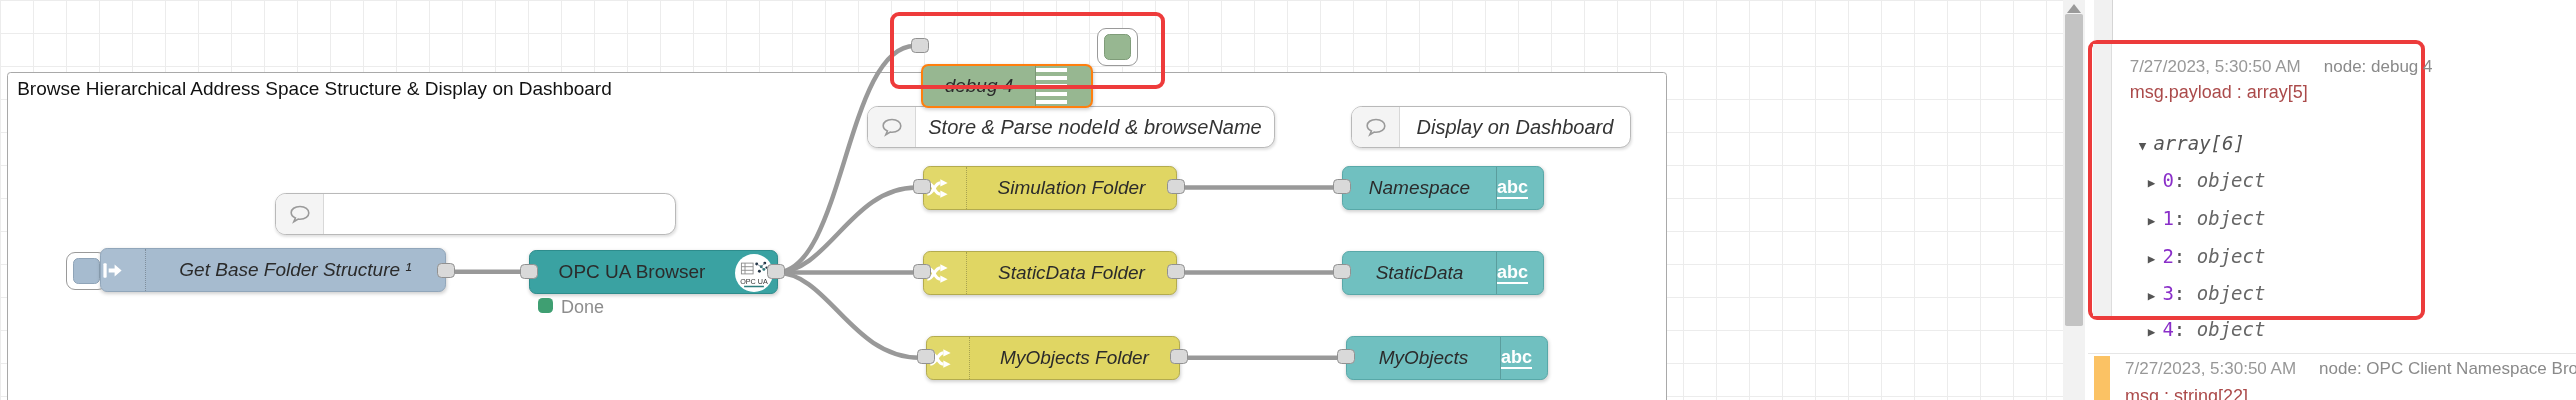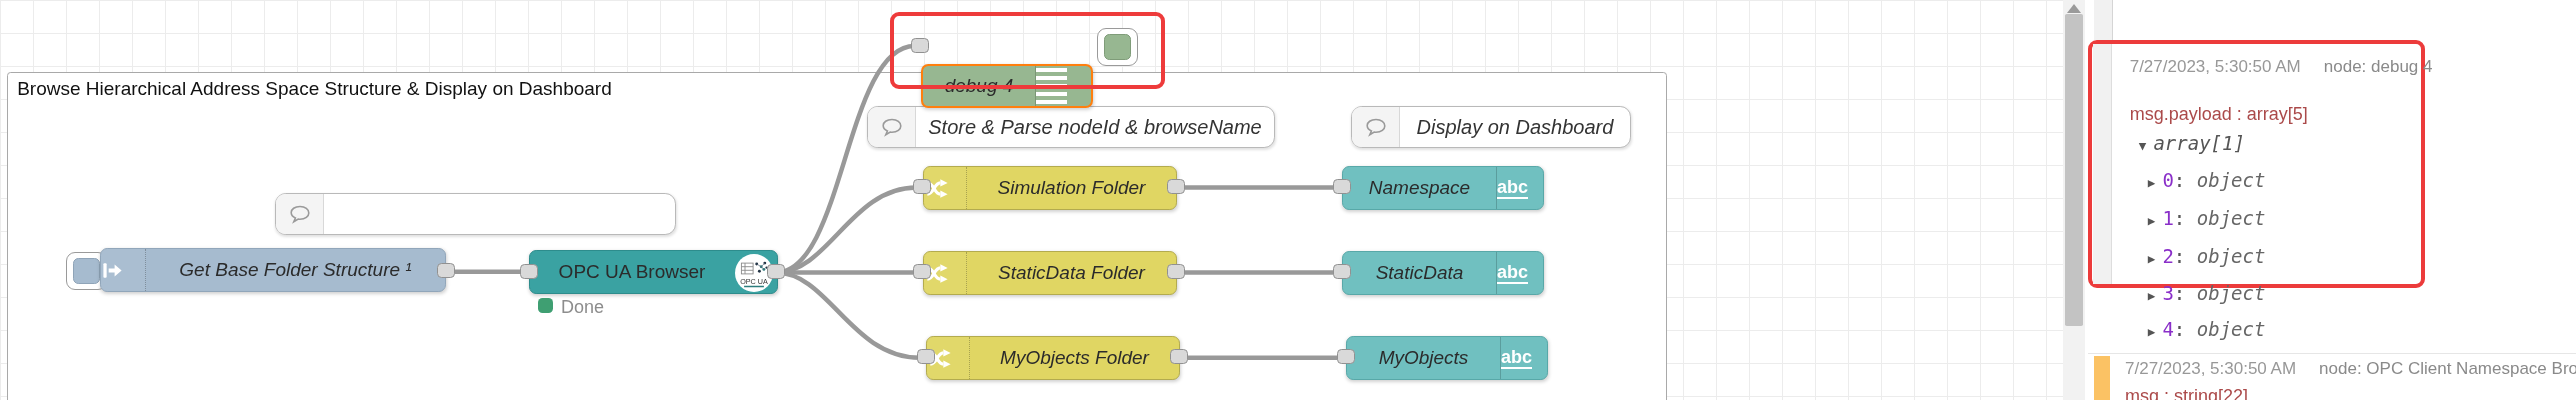--- a/index.html
+++ b/index.html
@@ -46,21 +46,21 @@
   .n-text{background:#70c0c0;border:1.8px solid #58a8a8;}
   
   .vscroll{position:absolute;left:2063px;top:0;width:21.5px;height:401px;background:#f2f2f2;z-index:2;}
   .vthumb{position:absolute;left:1.8px;top:14.3px;width:18px;height:312px;background:#c3c3c3;border-radius:1.8px;}
   .varrow{position:absolute;left:3.6px;top:3.6px;width:0;height:0;border-left:7.2px solid transparent;
           border-right:7.2px solid transparent;border-bottom:9px solid #9a9a9a;}
   
   .dpanel{position:absolute;left:2085px;top:0;width:491px;height:401px;background:#fff;overflow:hidden;}
   .gutter-ghost{position:absolute;left:9px;top:0;width:18px;height:40px;background:#f1f1f1;
                 border-right:0.9px solid #d5d5d5;}
-  .dmsg1{position:absolute;left:2.7px;top:40px;width:337px;height:248px;border:4.5px solid #ec3b3b;
+  .dmsg1{position:absolute;left:2.7px;top:40px;width:337px;height:280px;border:4.5px solid #ec3b3b;
          border-radius:9px;box-sizing:border-box;background:#fff;}
   .dmsg1 .gutter{position:absolute;left:1.8px;top:0;width:18px;height:100%;background:#f1f1f1;
                  border-right:0.9px solid #ddd;}
   .drow{position:absolute;white-space:nowrap;}
   .dmeta{font-size:17px;color:#989898;}
   .dmeta .nodep{margin-left:23px;color:#8a8a8a;}
   .dprop{font-size:18px;color:#ab4a4a;}
   .mono{font-family:"DejaVu Sans Mono",monospace;font-size:19px;color:#555;}
   .tri{font-size:12.5px;color:#555;margin-right:7.2px;font-style:normal;}
   .idx{color:#8a2fc9;}
@@ -242,23 +242,23 @@
   </div>
 
   <div class="dpanel">
     <div class="gutter-ghost"></div>
 
     <div class="dmsg1">
       <div class="gutter"></div>
       <div class="drow dmeta" style="left:38px;top:12.5px;">
         <span>7/27/2023, 5:30:50 AM</span><span class="nodep">node: debug 4</span>
       </div>
-      <div class="drow dprop" style="left:38px;top:60px;">msg.payload : array[5]</div>
+      <div class="drow dprop" style="left:38px;top:38px;">msg.payload : array[5]</div>
       <div class="drow mono it" style="left:47px;top:88px;">
-        <span class="tri">▼</span><span>array[1]</span>
+        <span class="tri">▼</span><span>array[6]</span>
       </div>
       <div class="drow mono" style="left:56px;top:125px;">
         <span class="tri">▶</span><span class="idx">0</span><span>:</span> <span class="typ">object</span>
       </div>
       <div class="drow mono" style="left:56px;top:163px;">
         <span class="tri">▶</span><span class="idx">1</span><span>:</span> <span class="typ">object</span>
       </div>
       <div class="drow mono" style="left:56px;top:201px;">
         <span class="tri">▶</span><span class="idx">2</span><span>:</span> <span class="typ">object</span>
       </div>

